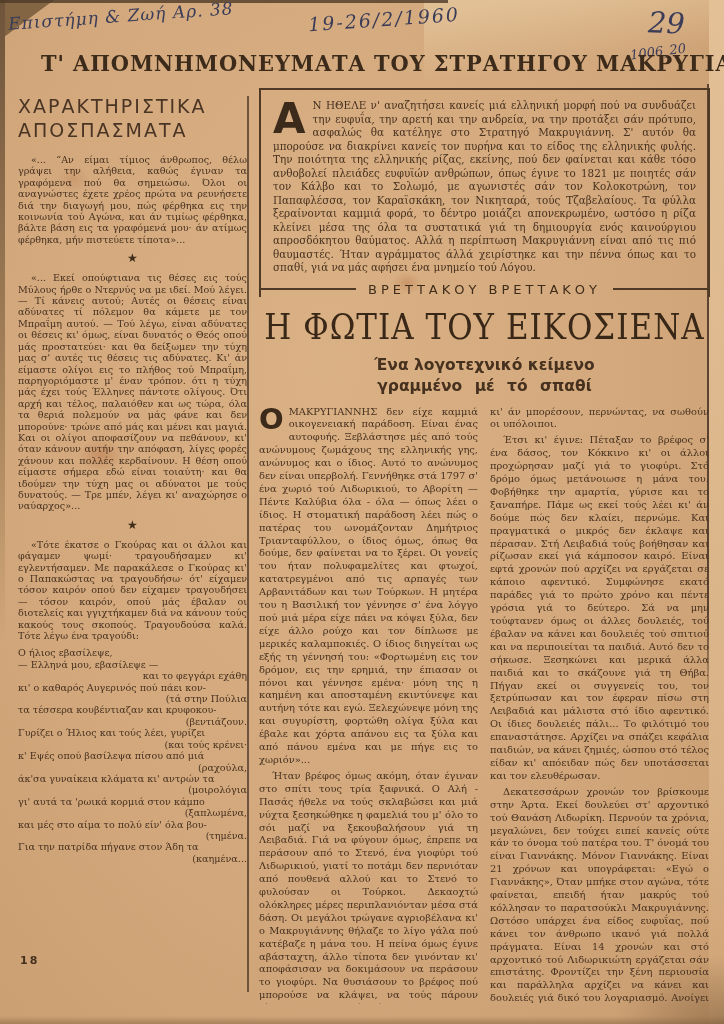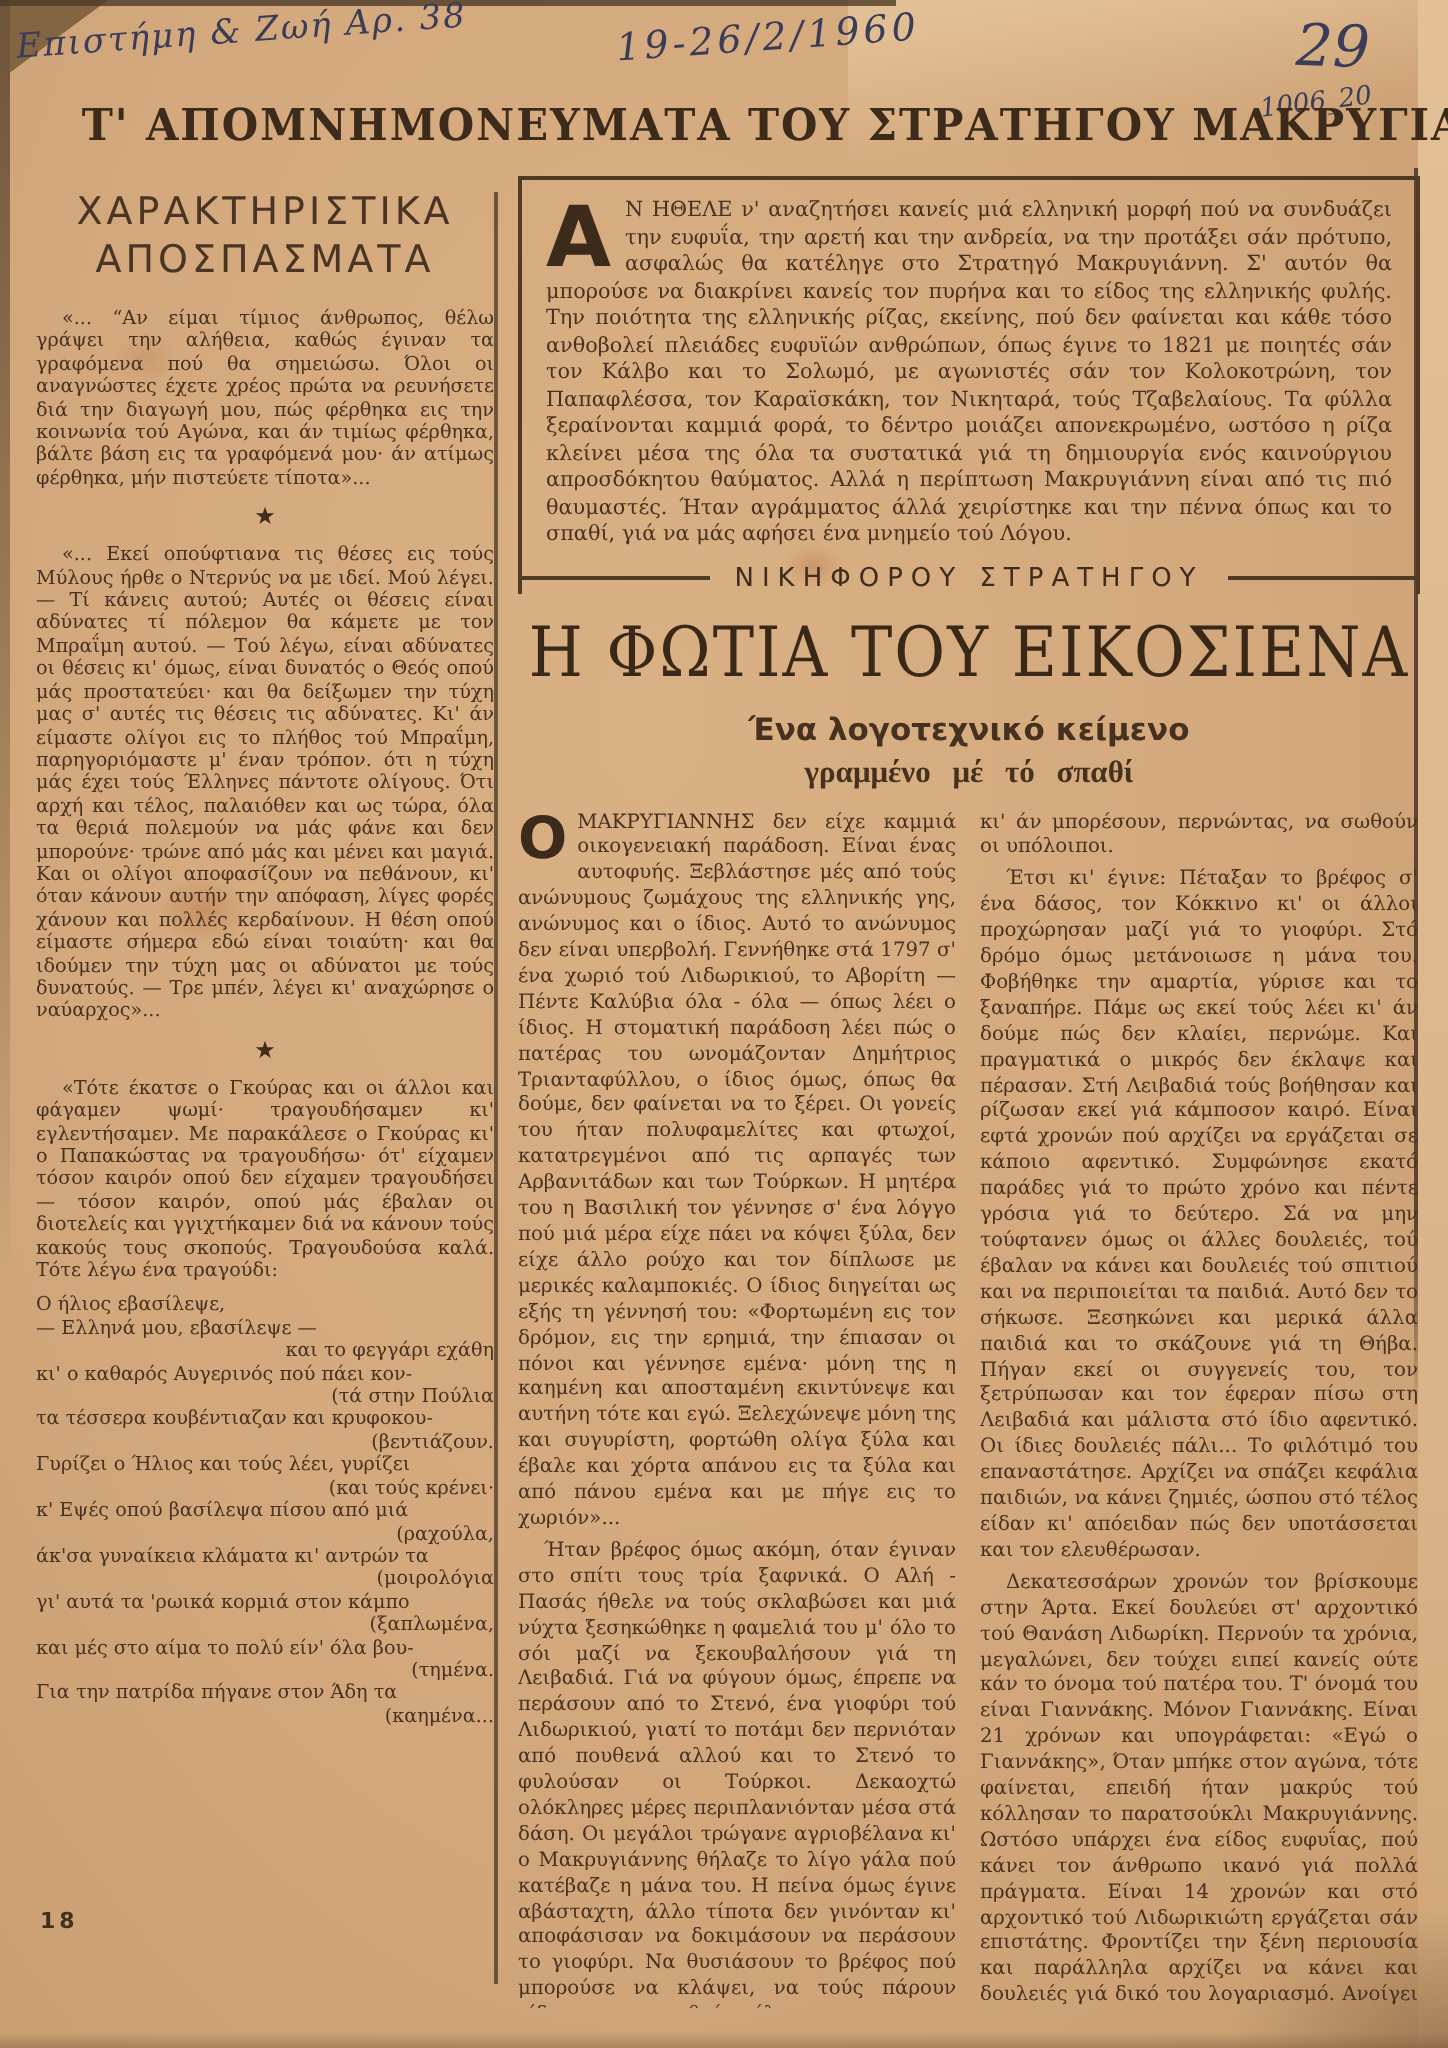--- a/index.html
+++ b/index.html
@@ -32,21 +32,21 @@
   .hand-date{left:308px;top:8px;font-size:19px;transform:rotate(-4deg);letter-spacing:2px;}
   .hand-number{left:648px;top:6px;font-size:29px;transform:rotate(2deg);}
   .hand-code{left:630px;top:44px;font-size:13px;transform:rotate(-7deg);}
   
   .masthead{position:absolute;left:24px;top:50px;width:676px;margin:0;text-align:center;
             font-family:"DejaVu Serif",serif;font-weight:bold;font-size:22px;color:#3c2a1a;
             white-space:nowrap;transform:scaleX(.95);letter-spacing:1px;}
   
   .divider{position:absolute;left:247px;top:96px;width:2px;height:896px;background:#5d4430;opacity:.85;}
   .sidebar{position:absolute;left:18px;top:94px;width:229px;height:860px;overflow:hidden;color:#473120;}
-  .sb-heading{text-align:center;font-family:"DejaVu Sans",sans-serif;font-size:19px;line-height:24px;
+  .sb-heading{text-align:left;font-family:"DejaVu Sans",sans-serif;font-size:19px;line-height:24px;
               letter-spacing:2px;color:#4a3424;margin-bottom:12px;}
   .sb-p{margin:0 0 6px 0;font-size:9.6px;line-height:11.4px;text-align:justify;text-indent:13px;}
   .star{text-align:center;font-size:12px;margin:5px 0 7px 0;color:#3f2c1b;}
   .poem{margin:4px 0 6px 0;font-size:9.6px;line-height:11.4px;}
   .pl{white-space:nowrap;overflow:hidden;}
   .pr{text-align:right;}
   .page-num{position:absolute;left:20px;top:954px;font-family:"DejaVu Sans",sans-serif;
             font-weight:bold;font-size:11px;color:#44301f;letter-spacing:2px;}
   
   .main{position:absolute;left:259px;top:88px;width:451px;color:#473120;}
@@ -55,21 +55,21 @@
   .intro-drop{float:left;font-family:"DejaVu Sans",sans-serif;font-weight:bold;
               font-size:42px;line-height:36px;padding:2px 7px 0 0;color:#3c2a1a;}
   .byline-row{display:flex;align-items:center;margin:7px -12px 0 -12px;}
   .byline-rule{flex:1;height:2px;background:#503a26;}
   .byline{font-family:"DejaVu Sans",sans-serif;font-size:13px;letter-spacing:4px;
           color:#3f2c1b;padding:0 12px;white-space:nowrap;}
   .headline{margin:12px 0 0 0;text-align:center;font-family:"DejaVu Serif",serif;font-weight:normal;
             font-size:31px;color:#392717;white-space:nowrap;letter-spacing:1px;transform:scaleY(1.12);}
   .subtitle{margin-top:10px;text-align:center;font-family:"DejaVu Sans",sans-serif;font-weight:bold;
             font-size:15.5px;line-height:21px;color:#46311f;}
-  .subtitle .l2{word-spacing:7px;font-family:Liberation Serif, serif;}
+  .subtitle .l2{word-spacing:7px;}
   .cols{display:flex;gap:12px;margin-top:9px;height:598px;overflow:hidden;}
   .col{width:219px;font-size:9.9px;line-height:12.9px;text-align:justify;}
   .bp{margin:0 0 3px 0;text-indent:13px;}
   .ni{text-indent:0;}
   .col-drop{float:left;font-family:"DejaVu Sans",sans-serif;font-weight:bold;
             font-size:29px;line-height:25px;padding:1px 5px 0 0;color:#3c2a1a;}
 </style>
 </head>
 <body>
 
@@ -132,21 +132,21 @@
   <div class="page-num">18</div>
 
   <main class="main">
     <section class="intro-box">
       <p class="intro-text">
         <span class="intro-drop">Α</span>
         <span>Ν ΗΘΕΛΕ ν' αναζητήσει κανείς μιά ελληνική μορφή πού να συνδυάζει την ευφυΐα, την αρετή και την ανδρεία, να την προτάξει σάν πρότυπο, ασφαλώς θα κατέληγε στο Στρατηγό Μακρυγιάννη. Σ' αυτόν θα μπορούσε να διακρίνει κανείς τον πυρήνα και το είδος της ελληνικής φυλής. Την ποιότητα της ελληνικής ρίζας, εκείνης, πού δεν φαίνεται και κάθε τόσο ανθοβολεί πλειάδες ευφυϊών ανθρώπων, όπως έγινε το 1821 με ποιητές σάν τον Κάλβο και το Σολωμό, με αγωνιστές σάν τον Κολοκοτρώνη, τον Παπαφλέσσα, τον Καραϊσκάκη, τον Νικηταρά, τούς Τζαβελαίους. Τα φύλλα ξεραίνονται καμμιά φορά, το δέντρο μοιάζει απονεκρωμένο, ωστόσο η ρίζα κλείνει μέσα της όλα τα συστατικά γιά τη δημιουργία ενός καινούργιου απροσδόκητου θαύματος. Αλλά η περίπτωση Μακρυγιάννη είναι από τις πιό θαυμαστές. Ήταν αγράμματος άλλά χειρίστηκε και την πέννα όπως και το σπαθί, γιά να μάς αφήσει ένα μνημείο τού Λόγου.</span>
       </p>
       <div class="byline-row">
         <div class="byline-rule"></div>
-        <div class="byline">ΝΙΚΗΦΟΡΟΥ ΣΤΡΑΤΗΓΟΥ</div>
+        <div class="byline">ΒΡΕΤΤΑΚΟΥ ΒΡΕΤΤΑΚΟΥ</div>
         <div class="byline-rule"></div>
       </div>
     </section>
 
     <h2 class="headline">Η ΦΩΤΙΑ ΤΟΥ ΕΙΚΟΣΙΕΝΑ</h2>
 
     <div class="subtitle">
       <div>Ένα λογοτεχνικό κείμενο</div>
       <div class="l2">γραμμένο μέ τό σπαθί</div>
     </div>

